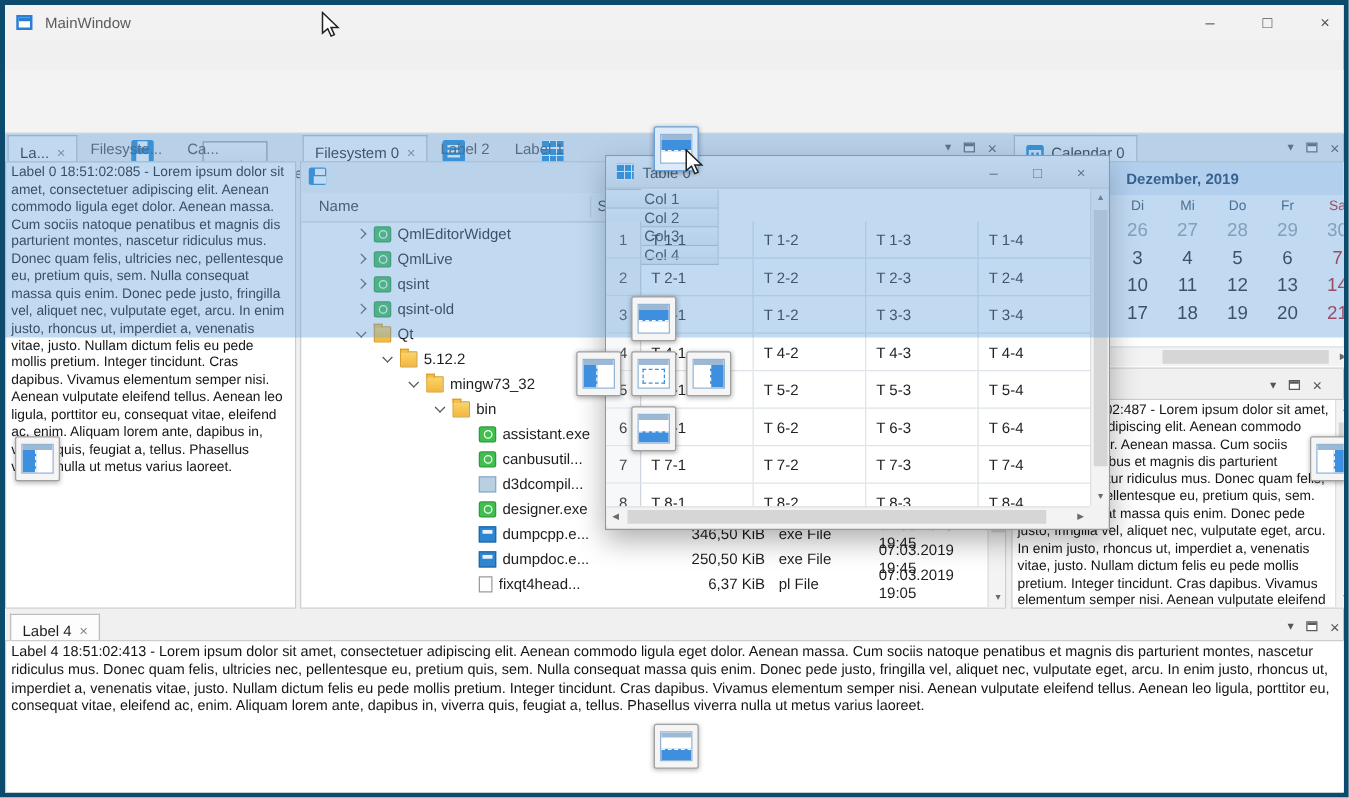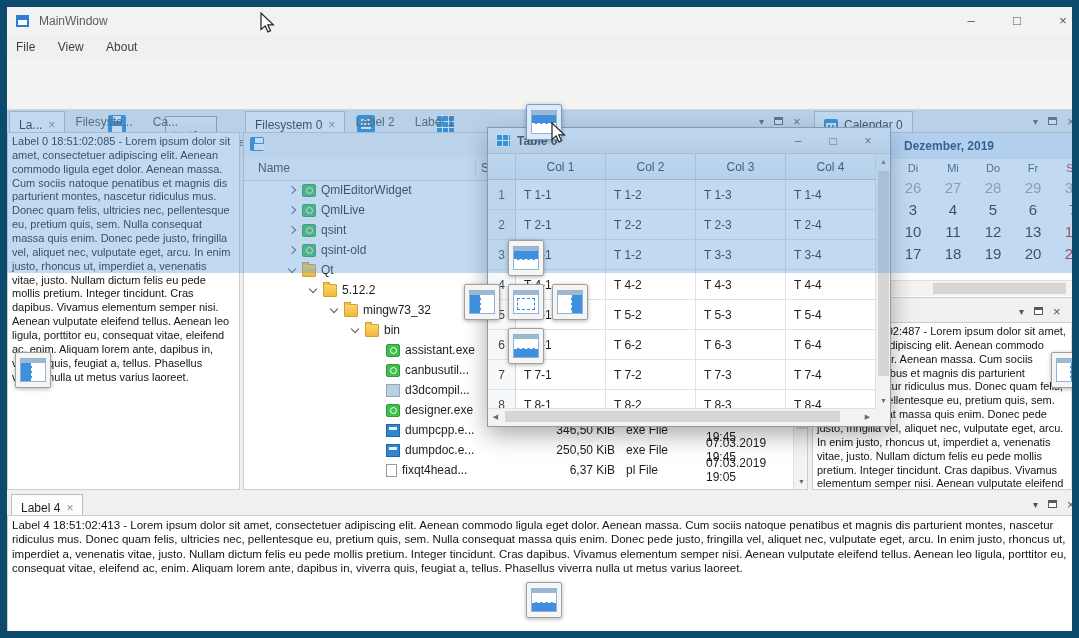--- a/index.html
+++ b/index.html
@@ -1,16 +1,16 @@
 <!DOCTYPE html>
 <html><head>
 <meta charset="utf-8">
 <style>
   html,body{margin:0;padding:0;background:#c9c9c9;font-family:"Liberation Sans",sans-serif;}
-  #root{position:relative;width:1079px;height:638px;background:#f0f0f0;border:7px solid #0c4a6e;box-sizing:border-box;overflow:hidden;}
+  #root{position:relative;width:1079px;height:638px;background:#f0f0f0;border:4px solid #0c4a6e;box-sizing:border-box;overflow:hidden;}
   .abs{position:absolute;}
 
   
   #titlebar{left:0;top:0;width:100%;height:28px;background:#f2f2f2;}
   #app-icon{left:9px;top:8px;width:13px;height:12px;border:2px solid #2a7fd4;background:#fff;box-sizing:border-box;}
   #app-icon::before{content:"";position:absolute;left:0;top:0;right:0;height:3px;background:#2a7fd4;}
   #win-title{left:32px;top:0;height:28px;line-height:28px;font-size:12px;color:#5c5c5c;}
   .win-ctl{top:0;width:46px;height:28px;text-align:center;line-height:28px;color:#555;font-size:13px;}
 
   
@@ -102,24 +102,24 @@
   #cal-clip{left:805px;top:125px;width:274px;height:166px;}
   #cal-nav{position:absolute;left:0;top:0;width:100%;height:26px;background:#e6effa;text-align:center;line-height:26px;font-size:12px;font-weight:bold;color:#17365d;}
   .cday{position:absolute;width:40px;height:18px;line-height:18px;text-align:center;font-size:11px;color:#3a5064;}
   .cc{position:absolute;width:40px;height:22px;line-height:22px;text-align:center;font-size:15px;color:#1d1d1d;}
   .we{color:#c11717;}
   .om{color:#9aa0a6;}
 
   
   #float-window{left:480px;top:120px;width:404px;height:300px;background:#f2f2f2;border:1px solid #979797;box-sizing:border-box;box-shadow:0 8px 22px rgba(0,0,0,.33);z-index:20;}
   #float-titlebar{position:absolute;left:0;top:0;width:100%;height:26px;background:linear-gradient(#fcfcfc,#ebebeb);border-bottom:1px solid #d0d0d0;display:flex;align-items:center;padding:0 8px;gap:7px;box-sizing:border-box;}
-  #float-title{font-size:12px;color:#333;flex:1;font-weight:bold;}
+  #float-title{font-size:12px;color:#333;flex:1;}
   .ftb{width:28px;text-align:center;color:#555;font-size:12px;}
   #table-area{position:absolute;left:0;top:26px;width:387px;height:254px;overflow:hidden;background:#fff;}
-  .thead{display:flex;height:26px;}
+  .thead{display:flex;height:26px;flex-direction:column;}
   .hc{box-sizing:border-box;border-right:1px solid #cfd6dd;border-bottom:1px solid #bcc5ce;background:linear-gradient(#fafbfc,#eef1f4);font-size:12px;color:#333;display:flex;align-items:center;justify-content:center;}
   .hc.corner{width:28px;flex:none;}
   .hc.col{width:90px;flex:none;}
   .trw{display:flex;height:30px;}
   .trw .cell{box-sizing:border-box;width:90px;flex:none;border-right:1px solid #dde3e8;border-bottom:1px solid #dde3e8;font-size:12px;color:#222;display:flex;align-items:center;padding-left:8px;}
   .trw .rh{width:28px;background:#f7f8f9;justify-content:center;padding:0;border-right:1px solid #cfd6dd;color:#444;}
 
   
   #drop-overlay{left:0;top:103px;width:1079px;height:163px;background:rgba(100,160,220,.40);z-index:30;pointer-events:none;}
   .dind{position:absolute;width:36px;height:36px;background:#f5f5f5;border:1px solid #a0a0a0;border-radius:2px;z-index:40;display:flex;align-items:center;justify-content:center;box-shadow:0 1px 4px rgba(0,0,0,.3);box-sizing:border-box;}
@@ -142,25 +142,20 @@
 <div id="root">
 
   <div class="abs" id="titlebar">
     <div class="abs" id="app-icon"></div>
     <span class="abs" id="win-title">MainWindow</span>
     <span class="abs win-ctl" style="left:941px">–</span>
     <span class="abs win-ctl" style="left:987px">□</span>
     <span class="abs win-ctl" style="left:1033px">×</span>
   </div>
 
-  <div class="abs" id="menubar">
-    <span class="menu-item">File</span>
-    <span class="menu-item">View</span>
-    <span class="menu-item">About</span>
-  </div>
 
   <div class="abs" id="toolbar">
     <div class="tb-btn" style="left:4px;width:64px">
       <span class="tb-icn floppy"></span>
       <span class="tb-lbl">Save State</span>
     </div>
     <div class="tb-btn" style="left:70px;width:80px">
       <span class="tb-icn floppy"></span>
       <span class="tb-lbl">Restore State</span>
     </div>

